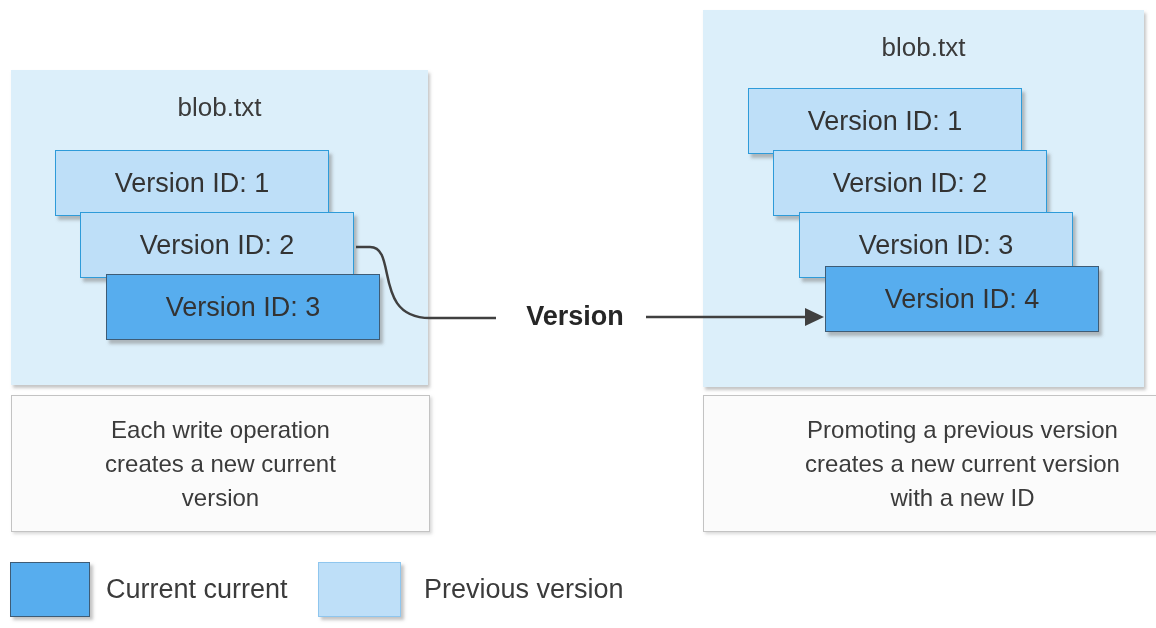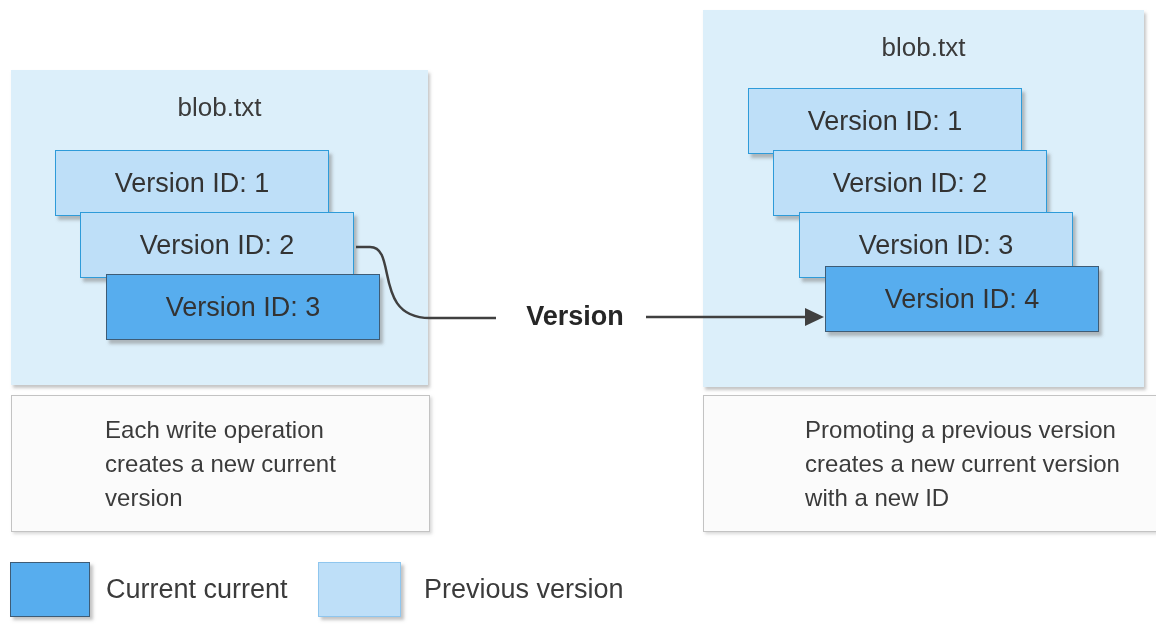--- a/index.html
+++ b/index.html
@@ -21,21 +21,21 @@
     font-size:27px;color:#333333;
     box-shadow:3px 4px 3px rgba(125,125,125,0.5);
     text-align:right;
   }
   .card.prev{background:#bedff8;border:1px solid #2e9bd9;}
   .card.cur{background:#57adee;border:1px solid #3e5c76;}
   .caption{
     position:absolute;background:#fbfbfb;border:1px solid #c3c3c3;
     box-shadow:2px 2px 3px rgba(170,170,170,0.45);
     display:flex;align-items:center;justify-content:center;
-    font-size:24px;line-height:34px;text-align:left;color:#3b3b3b;
+    font-size:24px;line-height:34px;text-align:center;color:#3b3b3b;
     white-space:pre-line;
   }
   #left-panel{left:11px;top:70px;width:417px;height:315px;}
   #right-panel{left:703px;top:10px;width:441px;height:377px;}
   #left-caption{left:11px;top:395px;width:417px;height:135px;}
   #right-caption{left:703px;top:395px;width:441px;height:135px;padding-left:38px;}
 
   
   #lp-c1{left:44px;top:80px;}
   #lp-c2{left:69px;top:142px;}

